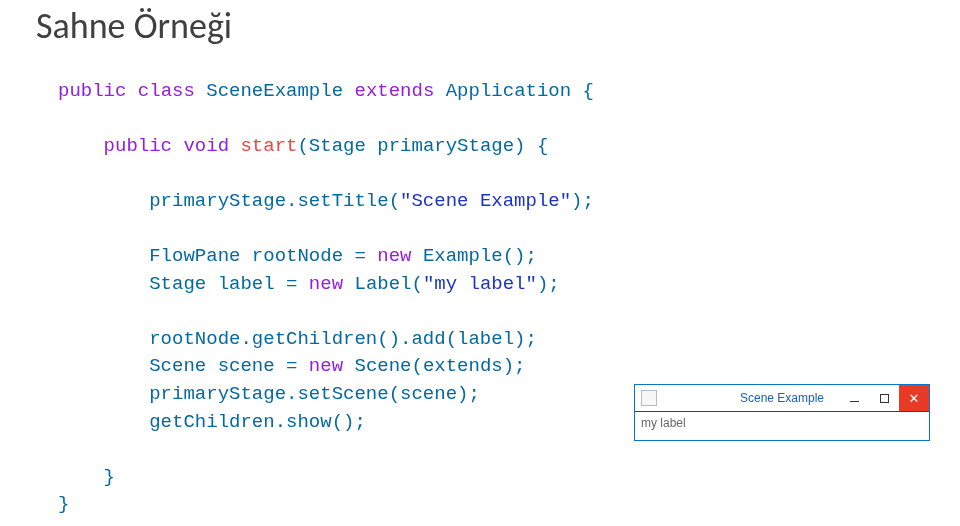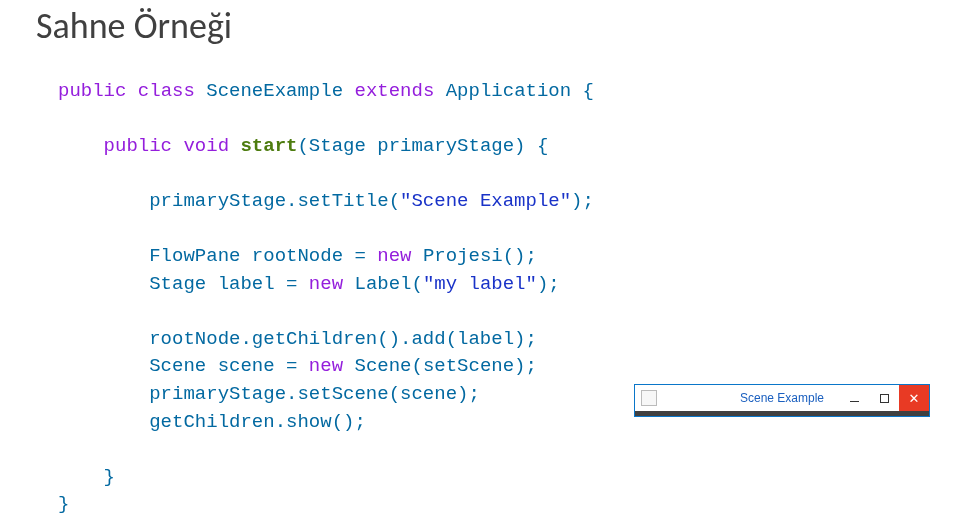--- a/index.html
+++ b/index.html
@@ -30,38 +30,38 @@
     position: absolute;
     left: 58px;
     top: 78px;
     font-family: "Courier New", monospace;
     font-size: 19px;
     line-height: 1.45;
     white-space: pre;
     color: #000000;
   }
   .kw   { color: #941edc; text-align: right; }
-  .meth { color: #4d7c0f; font-weight: bold; }
+  .meth { color: #ef4444; font-weight: normal; }
   .str  { color: #1a33c8; }
   .plain{ color: #0369a1; }
   .window {
     position: absolute;
     left: 634px;
     top: 384px;
     width: 294px;
     border: 1px solid #0a76c9;
     background: #ffffff;
     font-family: "Segoe UI", Tahoma, sans-serif;
   }
   .titlebar {
     height: 26px;
     background: #ffffff;
     display: flex;
     align-items: center;
-    border-bottom: 5px solid #404040;
+    border-bottom: 1px solid #404040;
     position: relative;
   }
   .tb-icon {
     width: 16px; height: 16px;
     margin-left: 6px;
     background: #f7f7f7;
     border: 1px solid #bbb;
     box-sizing: border-box;
   }
   .tb-title {
@@ -121,25 +121,25 @@
 <div class="slide">
 
   <div class="title">Sahne Örneği</div>
 
   <div class="code"><span class="kw">public</span> <span class="kw">class</span> <span class="plain">SceneExample</span> <span class="kw">extends</span> <span class="plain">Application</span> <span class="plain">{</span>
 
     <span class="kw">public</span> <span class="kw">void</span> <span class="meth">start</span><span class="plain">(Stage primaryStage) {</span>
 
         <span class="plain">primaryStage.setTitle(</span><span class="str">"Scene Example"</span><span class="plain">);</span>
 
-        <span class="plain">FlowPane rootNode = </span><span class="kw">new</span><span class="plain"> Projesi();</span>
+        <span class="plain">FlowPane rootNode = </span><span class="kw">new</span><span class="plain"> Example();</span>
         <span class="plain">Stage label = </span><span class="kw">new</span><span class="plain"> Label(</span><span class="str">"my label"</span><span class="plain">);</span>
 
         <span class="plain">rootNode.getChildren().add(label);</span>
-        <span class="plain">Scene scene = </span><span class="kw">new</span><span class="plain"> Scene(setScene);</span>
+        <span class="plain">Scene scene = </span><span class="kw">new</span><span class="plain"> Scene(extends);</span>
         <span class="plain">primaryStage.setScene(scene);</span>
         <span class="plain">getChildren.show();</span>
 
     <span class="plain">}</span>
 <span class="plain">}</span></div>
 
   <div class="window">
     <div class="titlebar">
       <div class="tb-icon"></div>
       <div class="tb-title">Scene Example</div>
@@ -148,16 +148,17 @@
             <div class="min-glyph"></div>
           </div>
         <div class="tb-btn">
             <div class="max-glyph"></div>
           </div>
         <div class="tb-btn close">
             <span>✕</span>
           </div>
       </div>
     </div>
+    <div class="wincontent">my label</div>
   </div>
 
 
 </div>
 
 </body></html>

